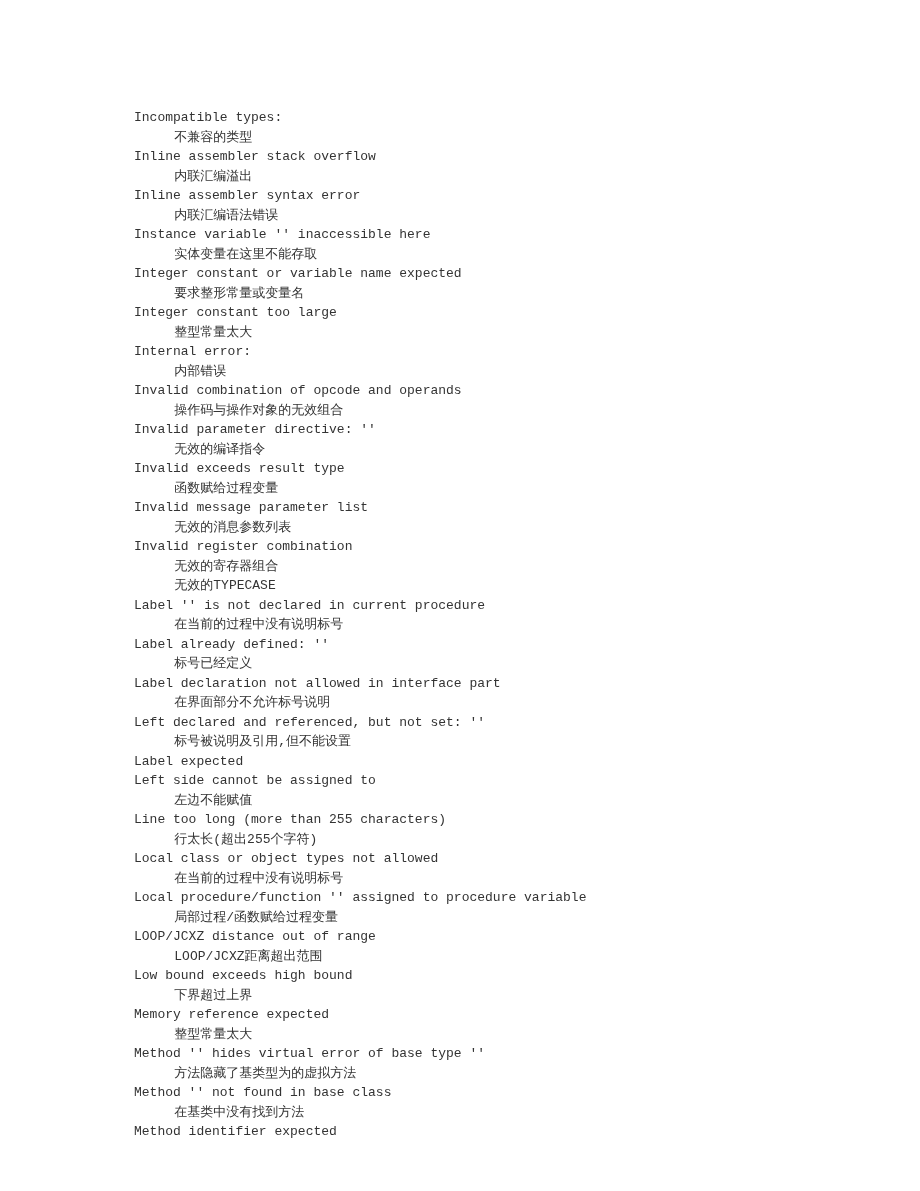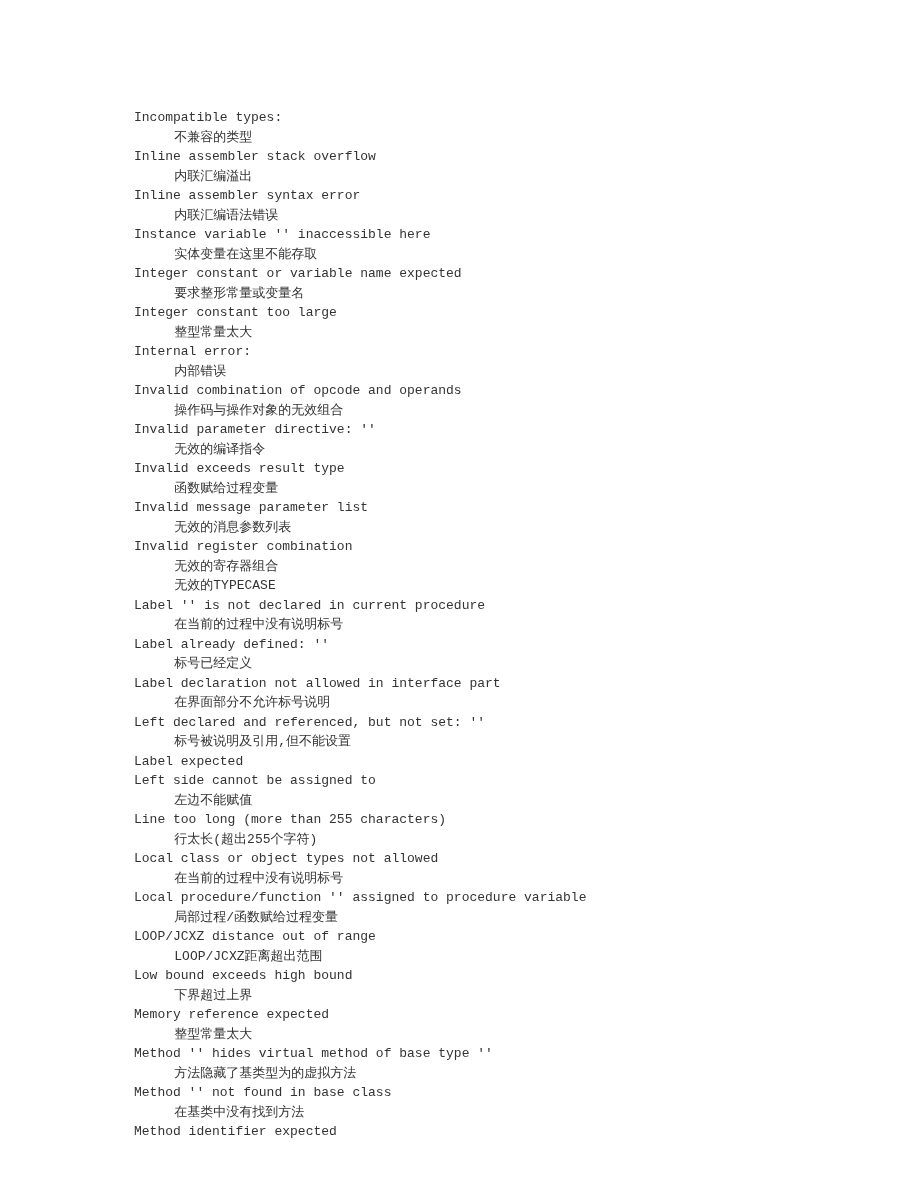--- a/index.html
+++ b/index.html
@@ -128,21 +128,21 @@
       </div>
       <div class="entry">
         <div class="en-line">Low bound exceeds high bound</div>
         <div class="zh-line">下界超过上界</div>
       </div>
       <div class="entry">
         <div class="en-line">Memory reference expected</div>
         <div class="zh-line">整型常量太大</div>
       </div>
       <div class="entry">
-        <div class="en-line">Method '' hides virtual method of base type ''</div>
+        <div class="en-line">Method '' hides virtual error of base type ''</div>
         <div class="zh-line">方法隐藏了基类型为的虚拟方法</div>
       </div>
       <div class="entry">
         <div class="en-line">Method '' not found in base class</div>
         <div class="zh-line">在基类中没有找到方法</div>
       </div>
       <div class="entry">
         <div class="en-line">Method identifier expected</div>
       </div>
     </div>

